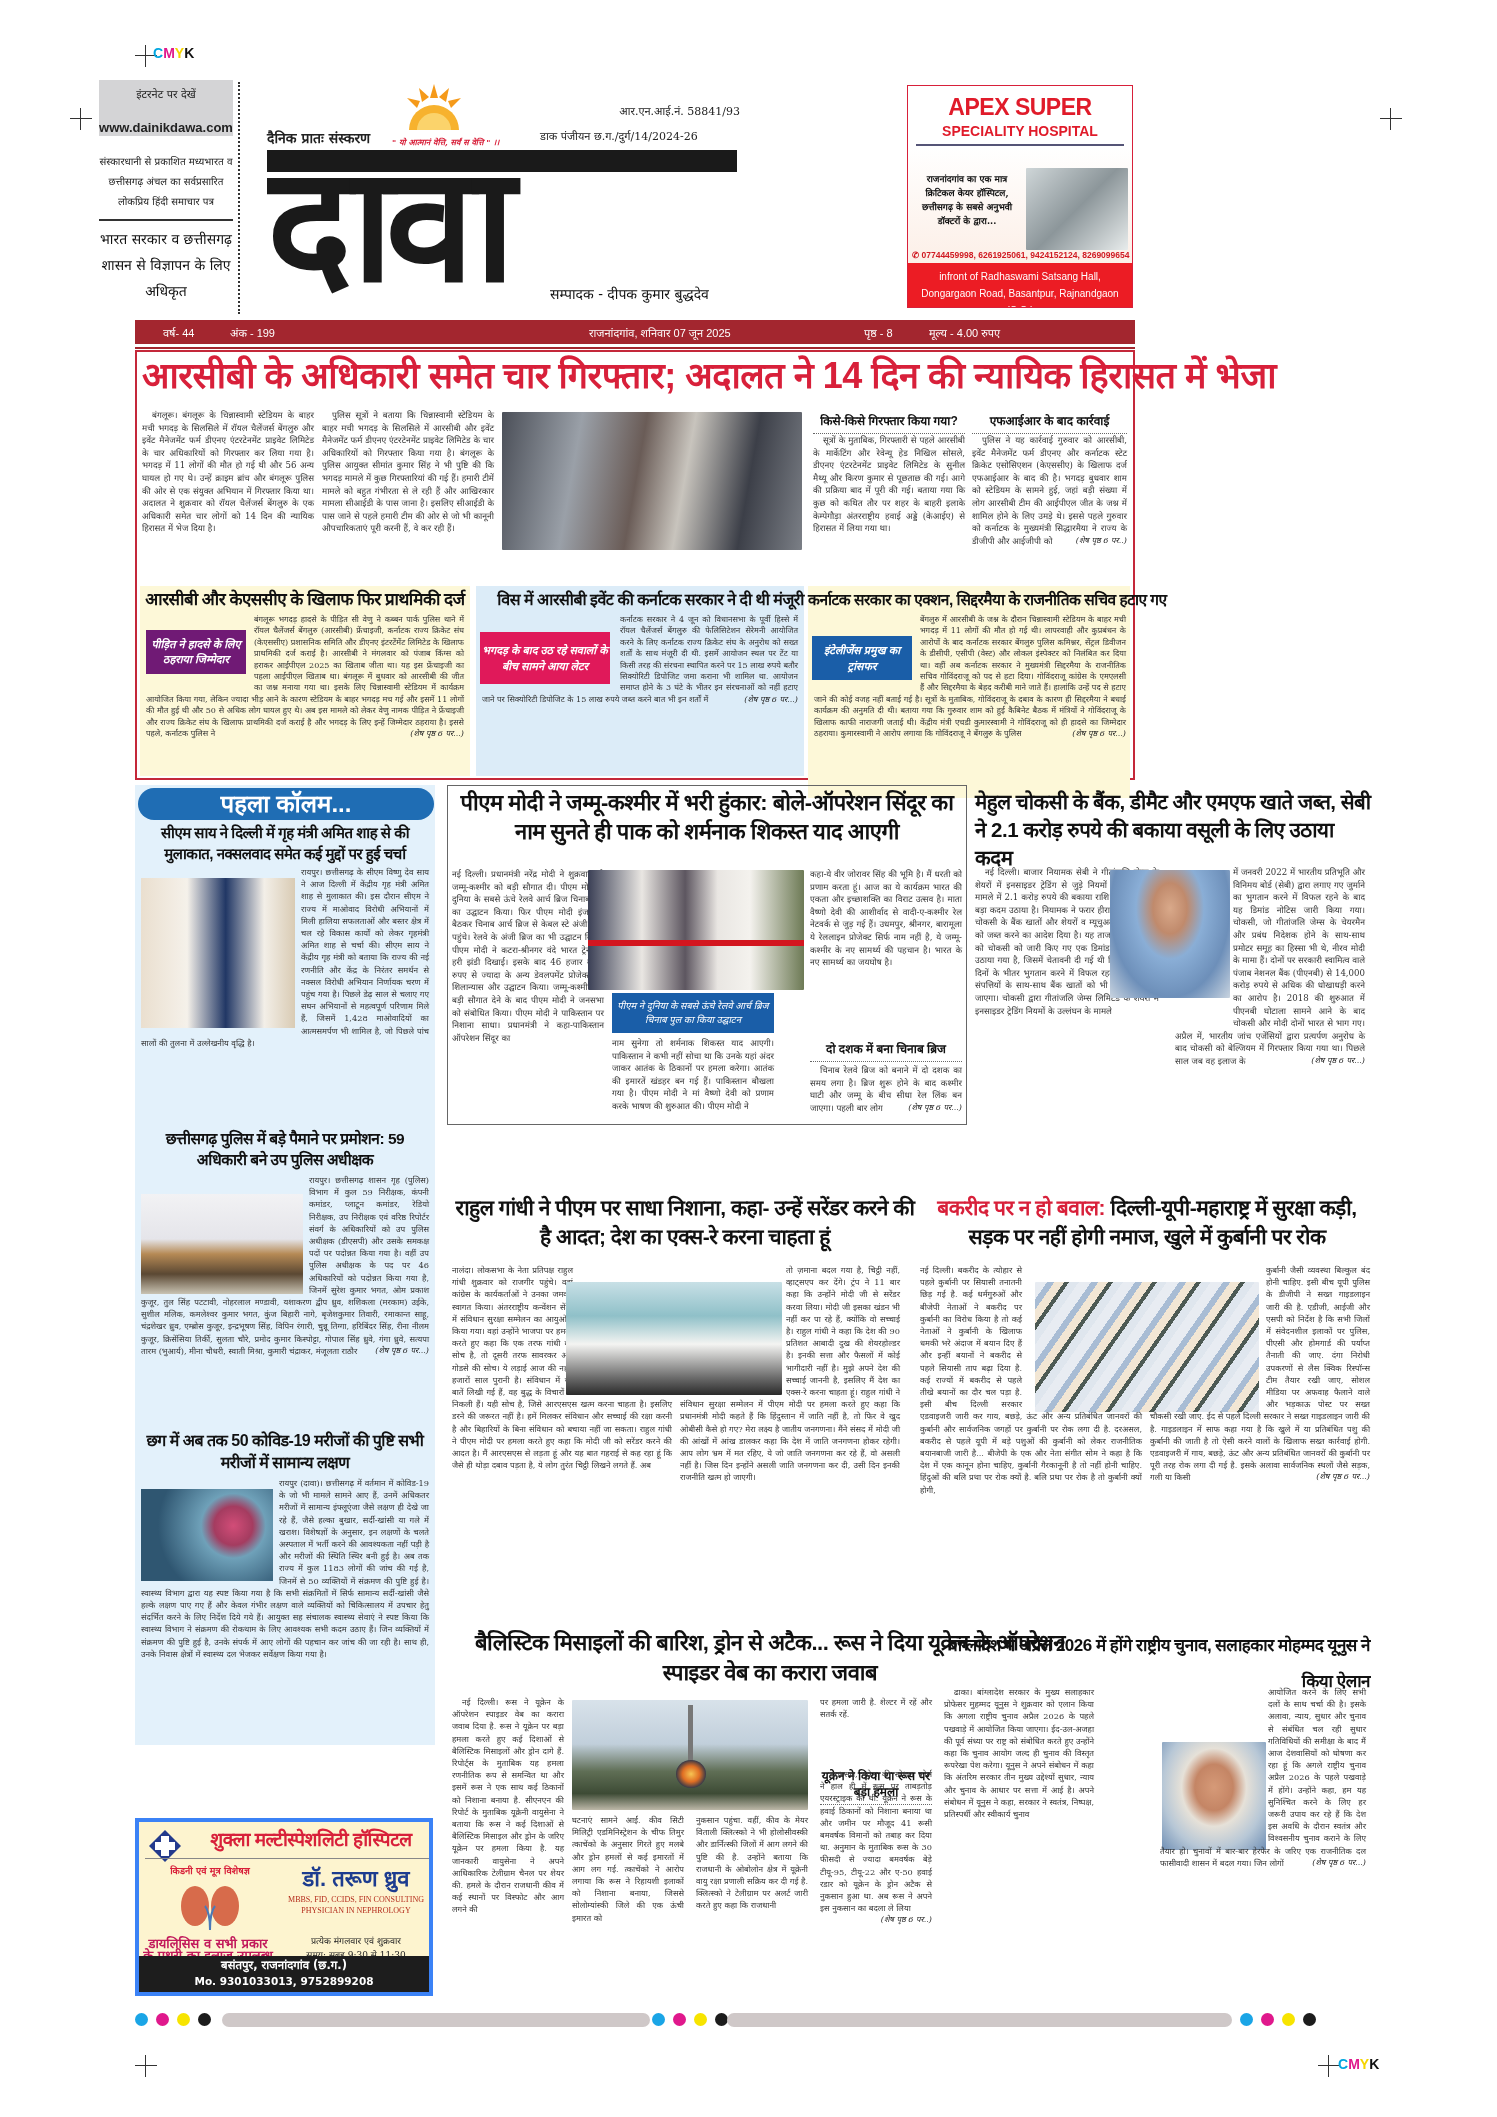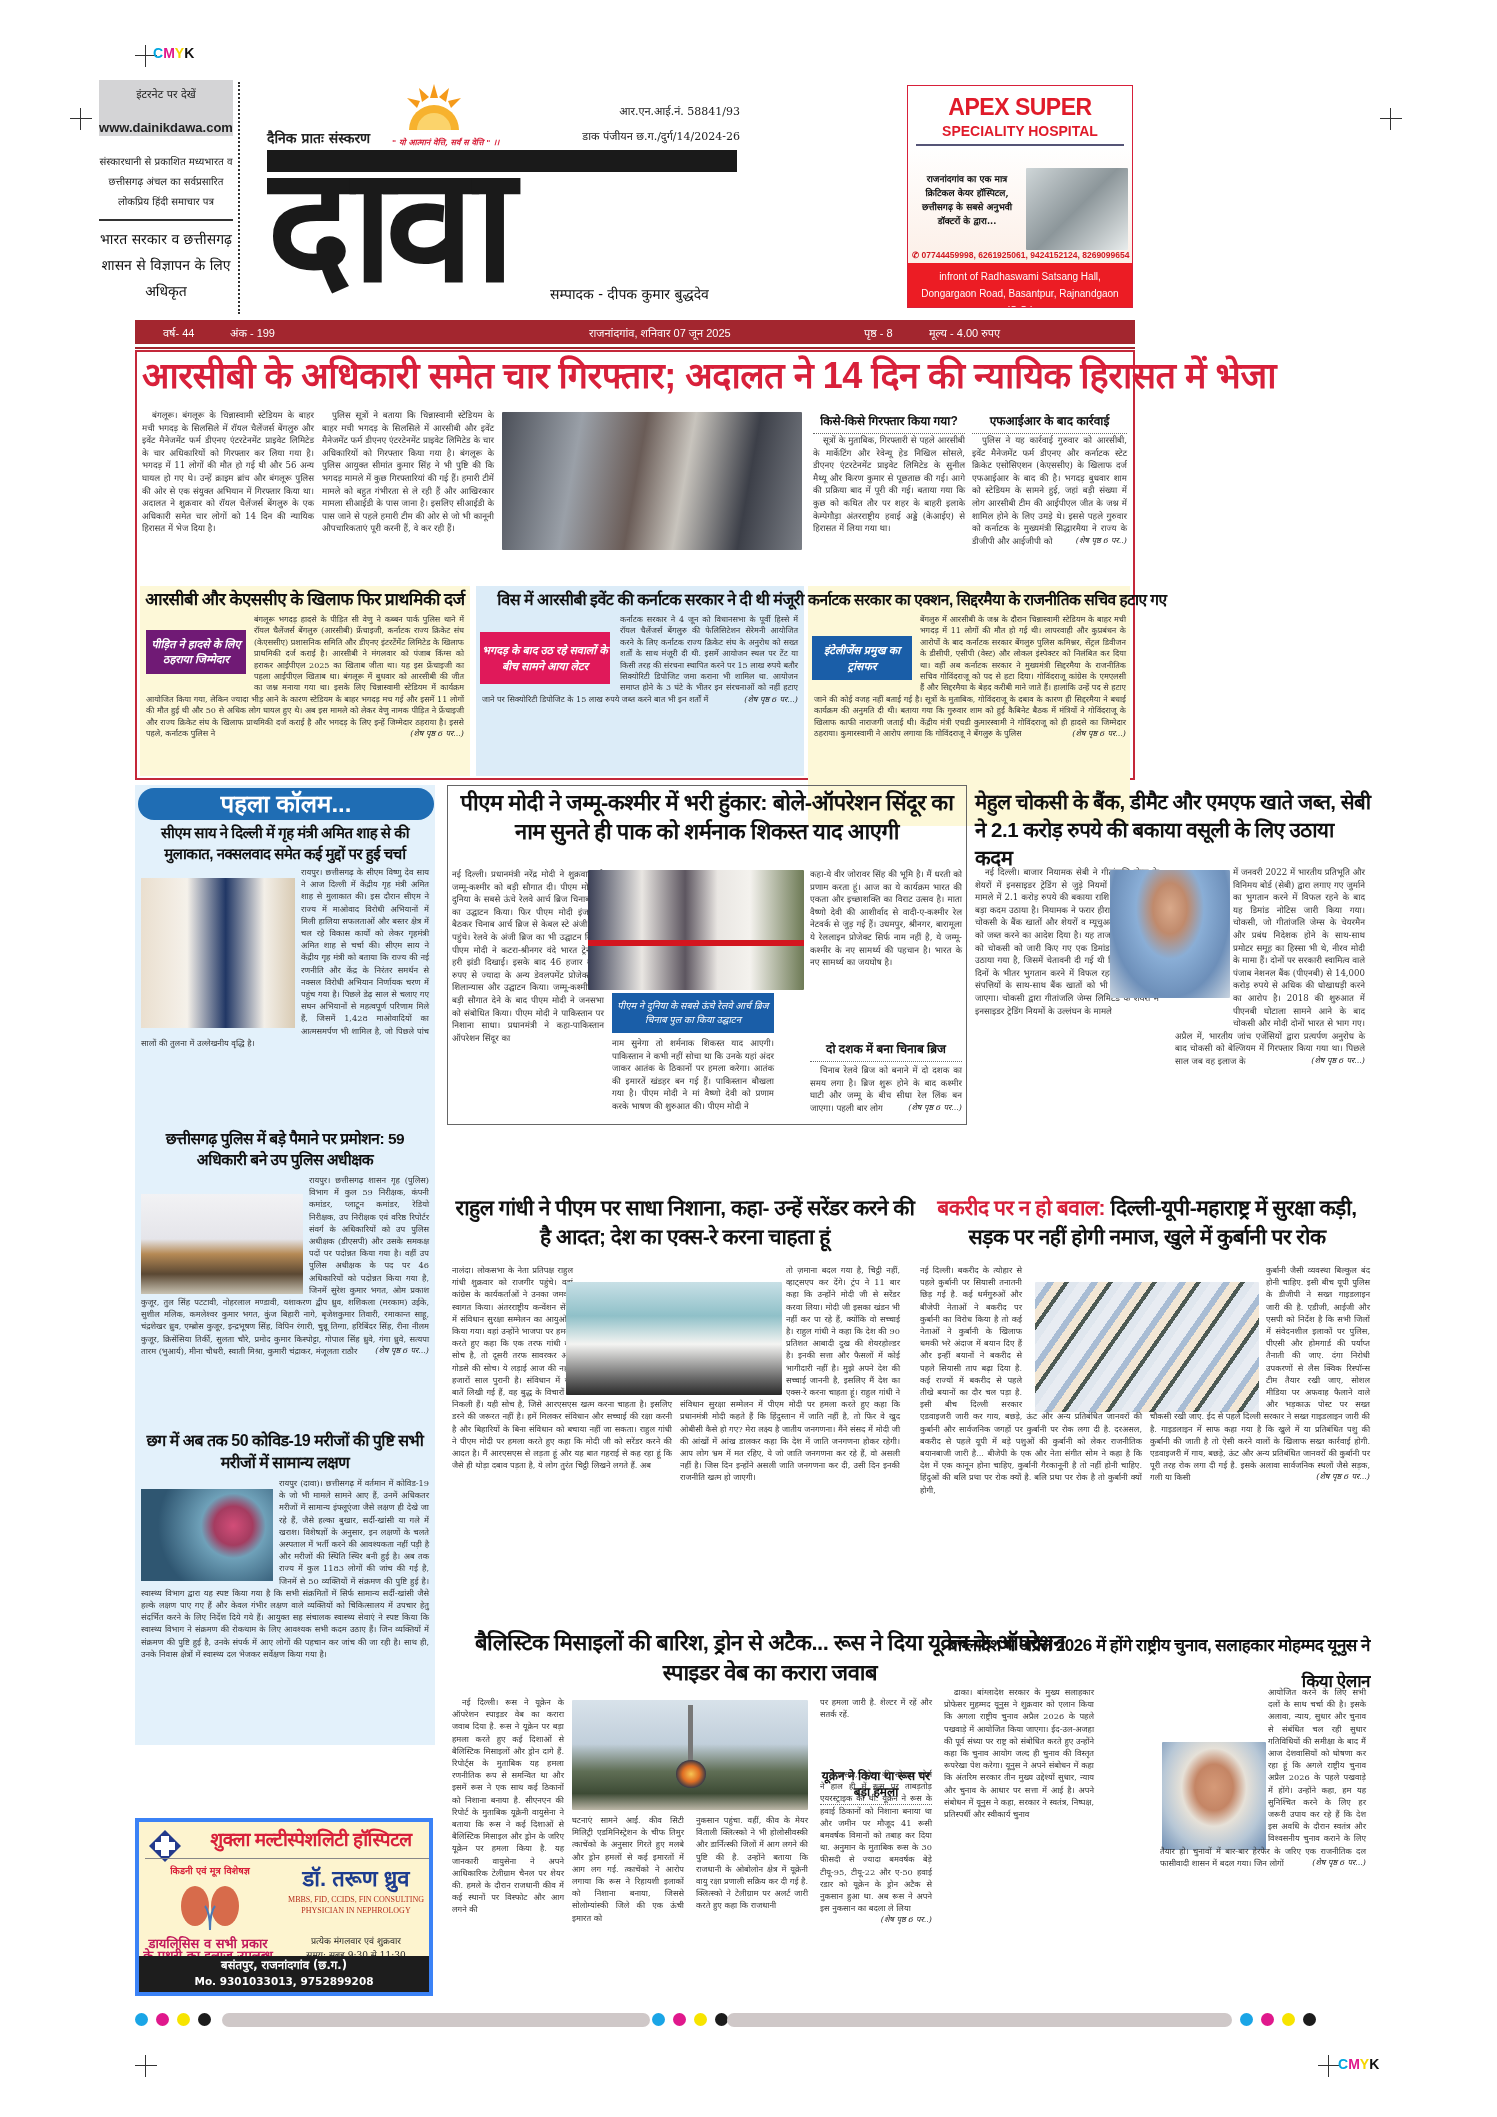--- a/index.html
+++ b/index.html
@@ -57,21 +57,21 @@
     <path d="M14,46 A17,17 0 0 1 48,46 Z" fill="#fbd36b"></path>
   </svg>
 </div>
 <div class="abs" style="left:392px;top:136px;font-size:8px;color:#d8203a;font-weight:bold;font-style:italic">" यो आत्मानं वेत्ति, सर्वं स वेत्ति " ।।</div>
 <div class="abs" style="left:267px;top:150px;width:470px;height:155px;overflow:hidden">
   <div style="position:absolute;left:0;top:0;width:470px;height:22px;background:#1a1a1a"></div>
   <div style="position:absolute;left:0;top:-20px;width:470px;font-family:'DejaVu Sans',sans-serif;font-weight:bold;font-size:160px;line-height:190px;color:#1a1a1a;letter-spacing:-8px;white-space:nowrap">दावा</div>
 </div>
 <div class="abs" style="left:729px;top:103px;font-size:11px;text-align:right;width:0;white-space:nowrap"></div>
 <div class="abs" style="left:590px;top:103px;width:150px;text-align:right;font-size:11px;color:#222">आर.एन.आई.नं. 58841/93</div>
-<div class="abs" style="left:540px;top:128px;width:200px;text-align:right;font-size:11px;color:#222">डाक पंजीयन छ.ग./दुर्ग/14/2024-26</div>
+<div class="abs" style="left:540px;top:128px;width:200px;text-align:left;font-size:11px;color:#222">डाक पंजीयन छ.ग./दुर्ग/14/2024-26</div>
 <div class="abs" style="left:550px;top:284px;width:200px;font-size:14px;color:#111">सम्पादक - दीपक कुमार बुद्धदेव</div>
 
 <div class="abs" style="left:907px;top:85px;width:226px;height:223px;border:1px solid #d8203a;background:linear-gradient(#fff 0,#fff 60px,#fbe9de 100%);overflow:hidden">
   <div style="text-align:center;font-family:'Liberation Sans',sans-serif;font-weight:900;font-size:23px;color:#e01b2a;margin-top:8px;letter-spacing:-0.5px">APEX SUPER</div>
   <div style="text-align:center;font-family:'Liberation Sans',sans-serif;font-weight:bold;font-size:14px;color:#e01b2a;margin-top:2px">SPECIALITY HOSPITAL</div>
   <div style="margin:5px 8px 0;border-top:2px solid #557"></div>
   <div style="position:absolute;left:6px;top:86px;width:106px;font-size:9px;line-height:14px;font-weight:bold;text-align:center;color:#111">राजनांदगांव का एक मात्र क्रिटिकल केयर हॉस्पिटल, छत्तीसगढ़ के सबसे अनुभवी डॉक्टरों के द्वारा...</div>
   <div class="photo" style="left:118px;top:82px;width:102px;height:82px;background:linear-gradient(135deg,#cfd6d8,#8c969a 50%,#e8ecec)"></div>
   <div style="position:absolute;left:4px;top:164px;width:218px;font-family:'Liberation Sans',sans-serif;font-size:8.5px;font-weight:bold;color:#d01a22;white-space:nowrap"><span>✆ </span><span>07744459998, 6261925061, 9424152124, 8269099654</span></div>
   <div style="position:absolute;left:0;bottom:0;width:100%;height:44px;background:#ec1c24;color:#fff;text-align:center;font-family:'Liberation Sans',sans-serif;font-size:10px;line-height:17px;padding-top:5px">
@@ -106,21 +106,21 @@
   <div class="boxbanner" style="position:absolute;left:6px;top:44px;width:100px;height:44px;background:#701a75;font-size:11px;line-height:15px">पीड़ित ने हादसे के लिए ठहराया जिम्मेदार</div>
   <div class="txt" style="position:absolute;left:6px;top:28px;width:318px;font-size:8px;line-height:11.4px"><span style="float:left;width:104px;height:62px;margin-top:14px;margin-right:4px"></span><span>बंगलूरू भगदड़ हादसे के पीड़ित सी वेणु ने कब्बन पार्क पुलिस थाने में रॉयल चैलेंजर्स बेंगलुरु (आरसीबी) फ्रेंचाइजी, कर्नाटक राज्य क्रिकेट संघ (केएससीए) प्रशासनिक समिति और डीएनए इंटरटेंमेंट लिमिटेड के खिलाफ प्राथमिकी दर्ज कराई है। आरसीबी ने मंगलवार को पंजाब किंग्स को हराकर आईपीएल 2025 का खिताब जीता था। यह इस फ्रेंचाइजी का पहला आईपीएल खिताब था। बंगलूरू में बुधवार को आरसीबी की जीत का जश्न मनाया गया था। इसके लिए चिन्नास्वामी स्टेडियम में कार्यक्रम आयोजित किया गया, लेकिन ज्यादा भीड़ आने के कारण स्टेडियम के बाहर भगदड़ मच गई और इसमें 11 लोगों की मौत हुई थी और 50 से अधिक लोग घायल हुए थे। अब इस मामले को लेकर वेणु नामक पीड़ित ने फ्रेंचाइजी और राज्य क्रिकेट संघ के खिलाफ प्राथमिकी दर्ज कराई है और भगदड़ के लिए इन्हें जिम्मेदार ठहराया है। इससे पहले, कर्नाटक पुलिस ने</span> <span class="more">(शेष पृष्ठ 6 पर...)</span></div>
 </div>
 
 <div class="abs" style="left:476px;top:586px;width:328px;height:190px;background:#dcecf8">
   <div class="hd" style="font-size:16px;line-height:24px;text-align:right;white-space:nowrap;padding-top:2px">विस में आरसीबी इवेंट की कर्नाटक सरकार ने दी थी मंजूरी</div>
   <div class="boxbanner" style="position:absolute;left:4px;top:46px;width:130px;height:52px;background:#e0195a;font-size:11px;line-height:16px">भगदड़ के बाद उठ रहे सवालों के बीच सामने आया लेटर</div>
   <div class="txt" style="position:absolute;left:6px;top:28px;width:316px;font-size:8px;line-height:11.4px"><span style="float:left;width:134px;height:62px;margin-top:14px;margin-right:4px"></span><span>कर्नाटक सरकार ने 4 जून को विधानसभा के पूर्वी हिस्से में रॉयल चैलेंजर्स बेंगलुरु की फेलिसिटेशन सेरेमनी आयोजित करने के लिए कर्नाटक राज्य क्रिकेट संघ के अनुरोध को सख्त शर्तों के साथ मंजूरी दी थी. इसमें आयोजन स्थल पर टेंट या किसी तरह की संरचना स्थापित करने पर 15 लाख रुपये बतौर सिक्योरिटी डिपोजिट जमा कराना भी शामिल था. आयोजन समाप्त होने के 3 घंटे के भीतर इन संरचनाओं को नहीं हटाए जाने पर सिक्योरिटी डिपोजिट के 15 लाख रुपये जब्त करने बात भी इन शर्तों में</span> <span class="more">(शेष पृष्ठ 6 पर...)</span></div>
 </div>
 
-<div class="abs" style="left:808px;top:586px;width:322px;height:240px;background:#fdf8d8">
+<div class="abs" style="left:808px;top:586px;width:322px;height:212px;background:#fdf8d8">
   <div class="hd" style="font-size:15.5px;line-height:24px;text-align:center;white-space:nowrap;padding-top:2px">कर्नाटक सरकार का एक्शन, सिद्दरमैया के राजनीतिक सचिव हटाए गए</div>
   <div class="boxbanner" style="position:absolute;left:4px;top:50px;width:100px;height:44px;background:#1a5ea8;font-size:11px;line-height:16px">इंटेलीजेंस प्रमुख का ट्रांसफर</div>
   <div class="txt" style="position:absolute;left:6px;top:28px;width:312px;font-size:8px;line-height:11.4px"><span style="float:left;width:102px;height:62px;margin-top:14px;margin-right:4px"></span><span>बेंगलुरु में आरसीबी के जश्न के दौरान चिन्नास्वामी स्टेडियम के बाहर मची भगदड़ में 11 लोगों की मौत हो गई थी। लापरवाही और कुप्रबंधन के आरोपों के बाद कर्नाटक सरकार बेंगलुरु पुलिस कमिश्नर, सेंट्रल डिवीजन के डीसीपी, एसीपी (वेस्ट) और लोकल इंस्पेक्टर को निलंबित कर दिया था। वहीं अब कर्नाटक सरकार ने मुख्यमंत्री सिद्दरमैया के राजनीतिक सचिव गोविंदराजू को पद से हटा दिया। गोविंदराजू कांग्रेस के एमएलसी हैं और सिद्दरमैया के बेहद करीबी माने जाते हैं। हालांकि उन्हें पद से हटाए जाने की कोई वजह नहीं बताई गई है। सूत्रों के मुताबिक, गोविंदराजू के दबाव के कारण ही सिद्दरमैया ने बधाई कार्यक्रम की अनुमति दी थी। बताया गया कि गुरुवार शाम को हुई कैबिनेट बैठक में मंत्रियों ने गोविंदराजू के खिलाफ काफी नाराजगी जताई थी। केंद्रीय मंत्री एचडी कुमारस्वामी ने गोविंदराजू को ही हादसे का जिम्मेदार ठहराया। कुमारस्वामी ने आरोप लगाया कि गोविंदराजू ने बेंगलुरु के पुलिस</span> <span class="more">(शेष पृष्ठ 6 पर...)</span></div>
 </div>
 
 <div class="abs" style="left:135px;top:785px;width:300px;height:960px;background:#e3f1fb"></div>
 <div class="abs" style="left:138px;top:788px;width:296px;height:32px;border-radius:16px;background:#1f6db4;color:#fff;text-align:center;font-family:'Liberation Sans',sans-serif;font-weight:bold;font-size:24px;line-height:32px">पहला कॉलम...</div>
 <div class="abs hd" style="left:140px;top:822px;width:290px;font-size:15px;line-height:21px;text-align:center">सीएम साय ने दिल्ली में गृह मंत्री अमित शाह से की मुलाकात, नक्सलवाद समेत कई मुद्दों पर हुई चर्चा</div>
 <div class="abs txt" style="left:141px;top:866px;width:288px;font-size:8.2px;line-height:12.2px"><span style="float:left;width:154px;height:150px;margin:12px 6px 0 0;background:linear-gradient(90deg,#eadfcf 0%,#f5f1ea 30%,#213765 55%,#f3efe8 80%,#d9cbb4 100%)"></span><span>रायपुर। छत्तीसगढ़ के सीएम विष्णु देव साय ने आज दिल्ली में केंद्रीय गृह मंत्री अमित शाह से मुलाकात की। इस दौरान सीएम ने राज्य में माओवाद विरोधी अभियानों में मिली हालिया सफलताओं और बस्तर क्षेत्र में चल रहे विकास कार्यों को लेकर गृहमंत्री अमित शाह से चर्चा की। सीएम साय ने केंद्रीय गृह मंत्री को बताया कि राज्य की नई रणनीति और केंद्र के निरंतर समर्थन से नक्सल विरोधी अभियान निर्णायक चरण में पहुंच गया है। पिछले डेढ़ साल से चलाए गए सघन अभियानों से महत्वपूर्ण परिणाम मिले हैं, जिसमें 1,428 माओवादियों का आत्मसमर्पण भी शामिल है, जो पिछले पांच सालों की तुलना में उल्लेखनीय वृद्धि है।</span></div>
 

